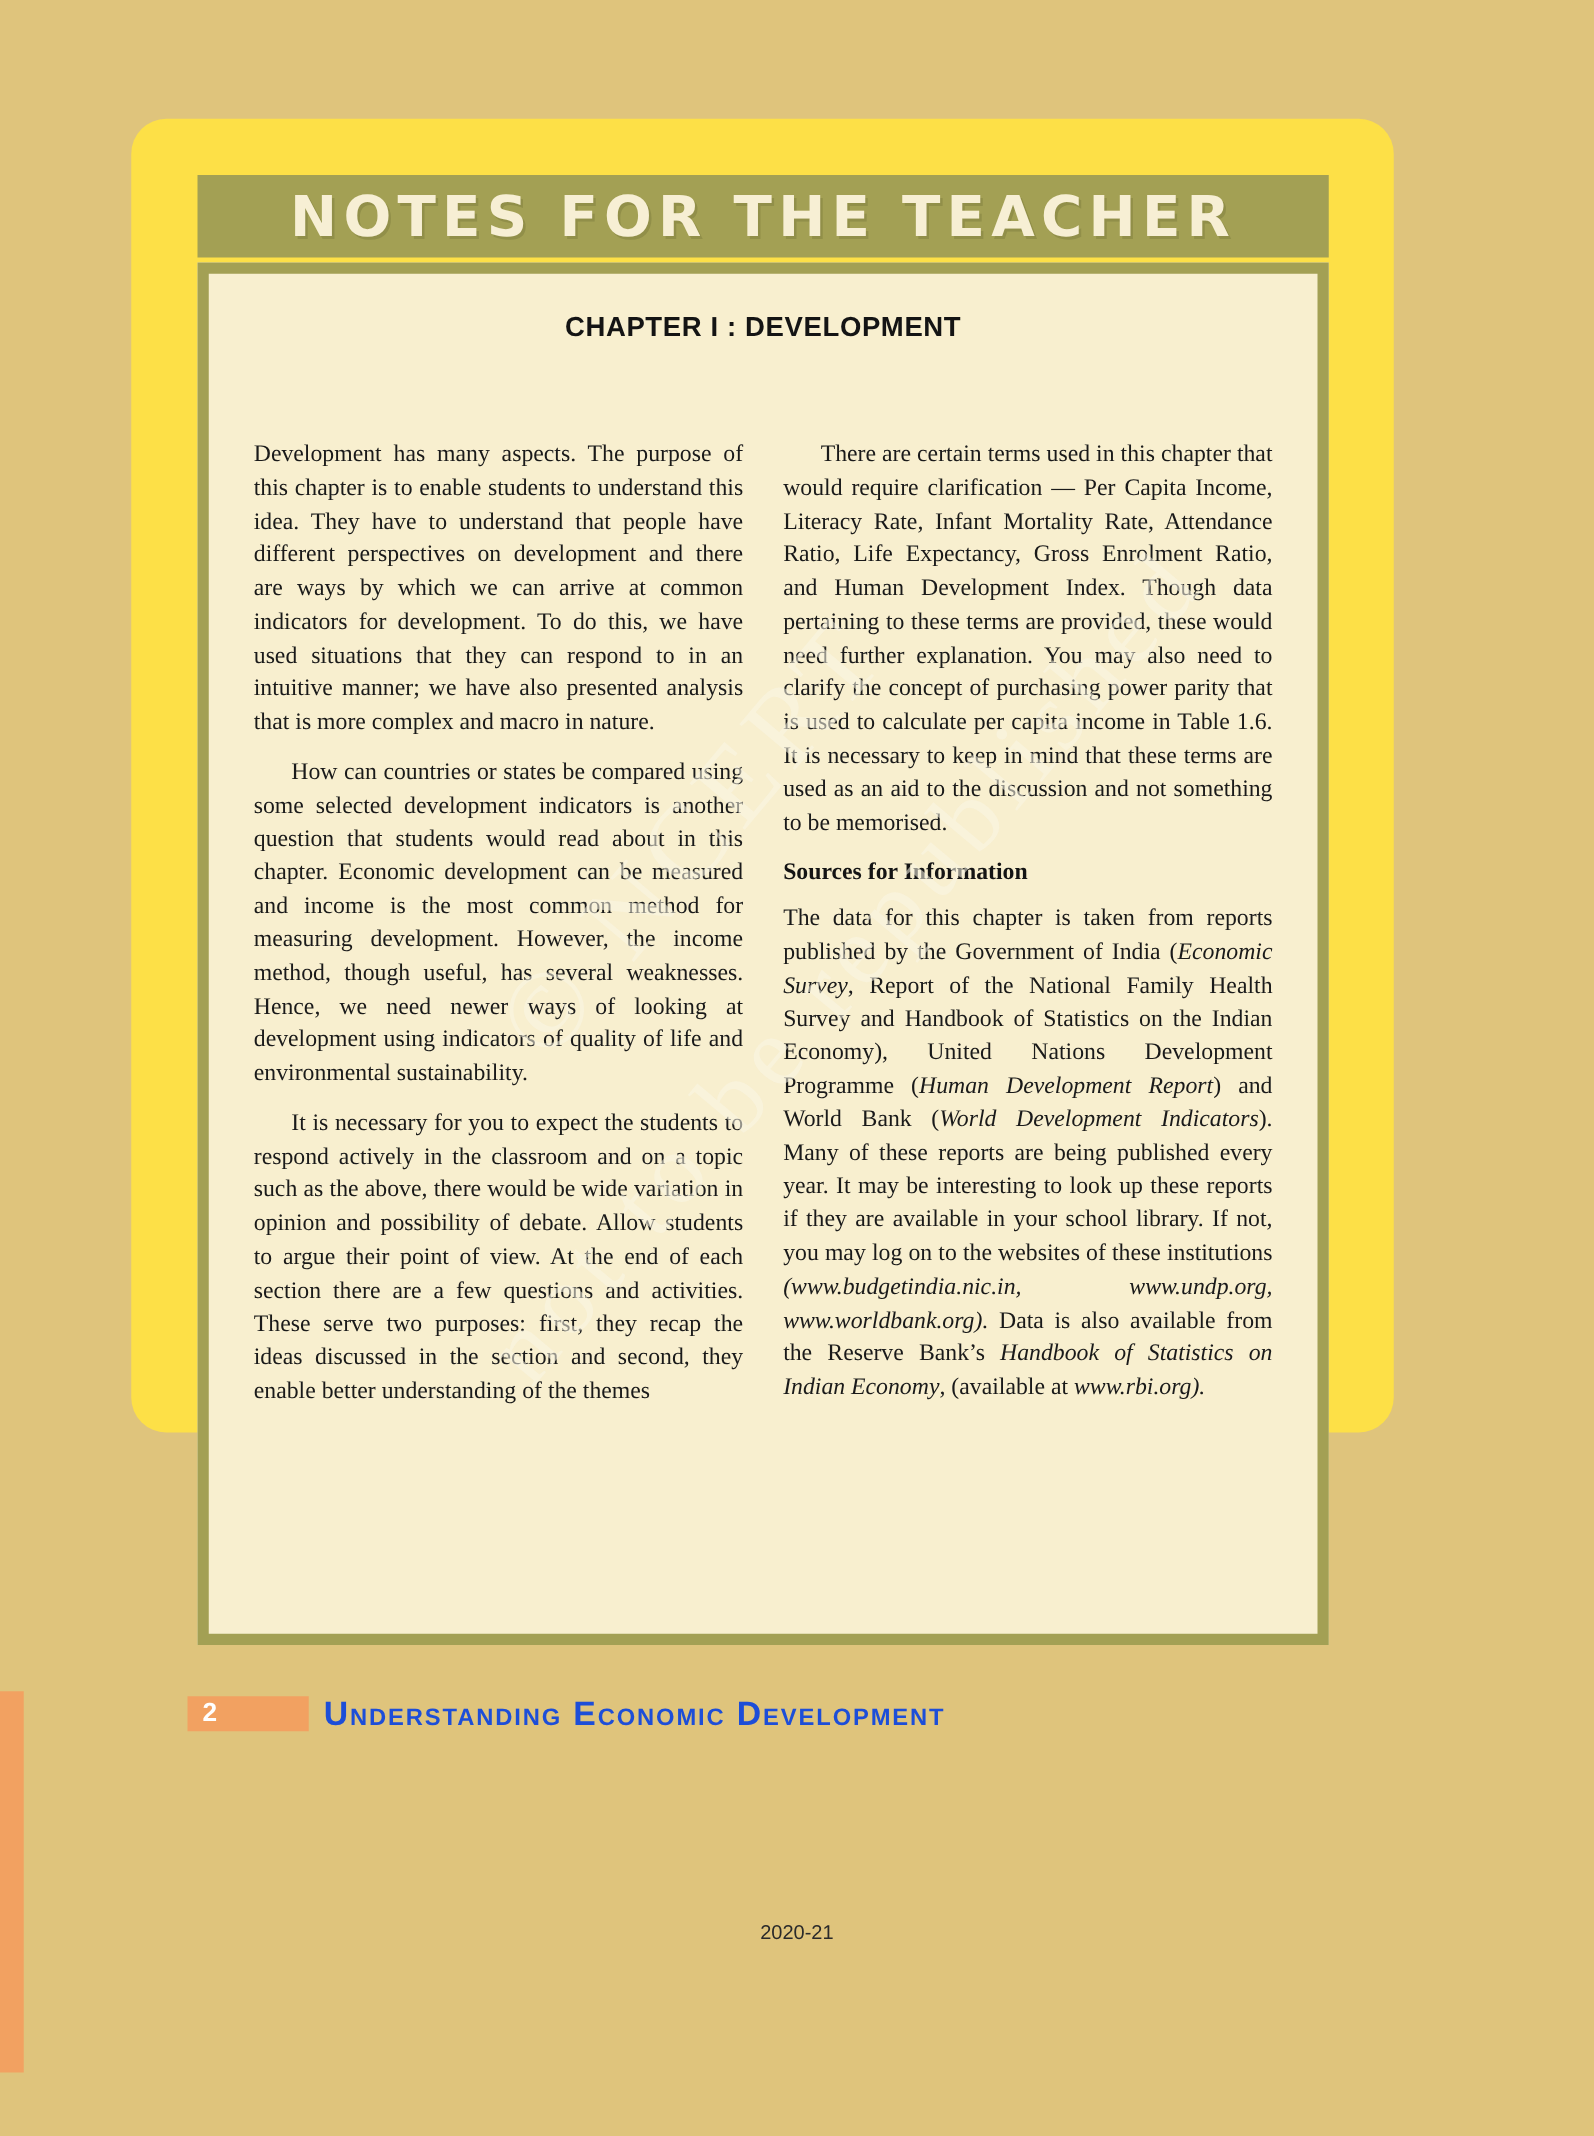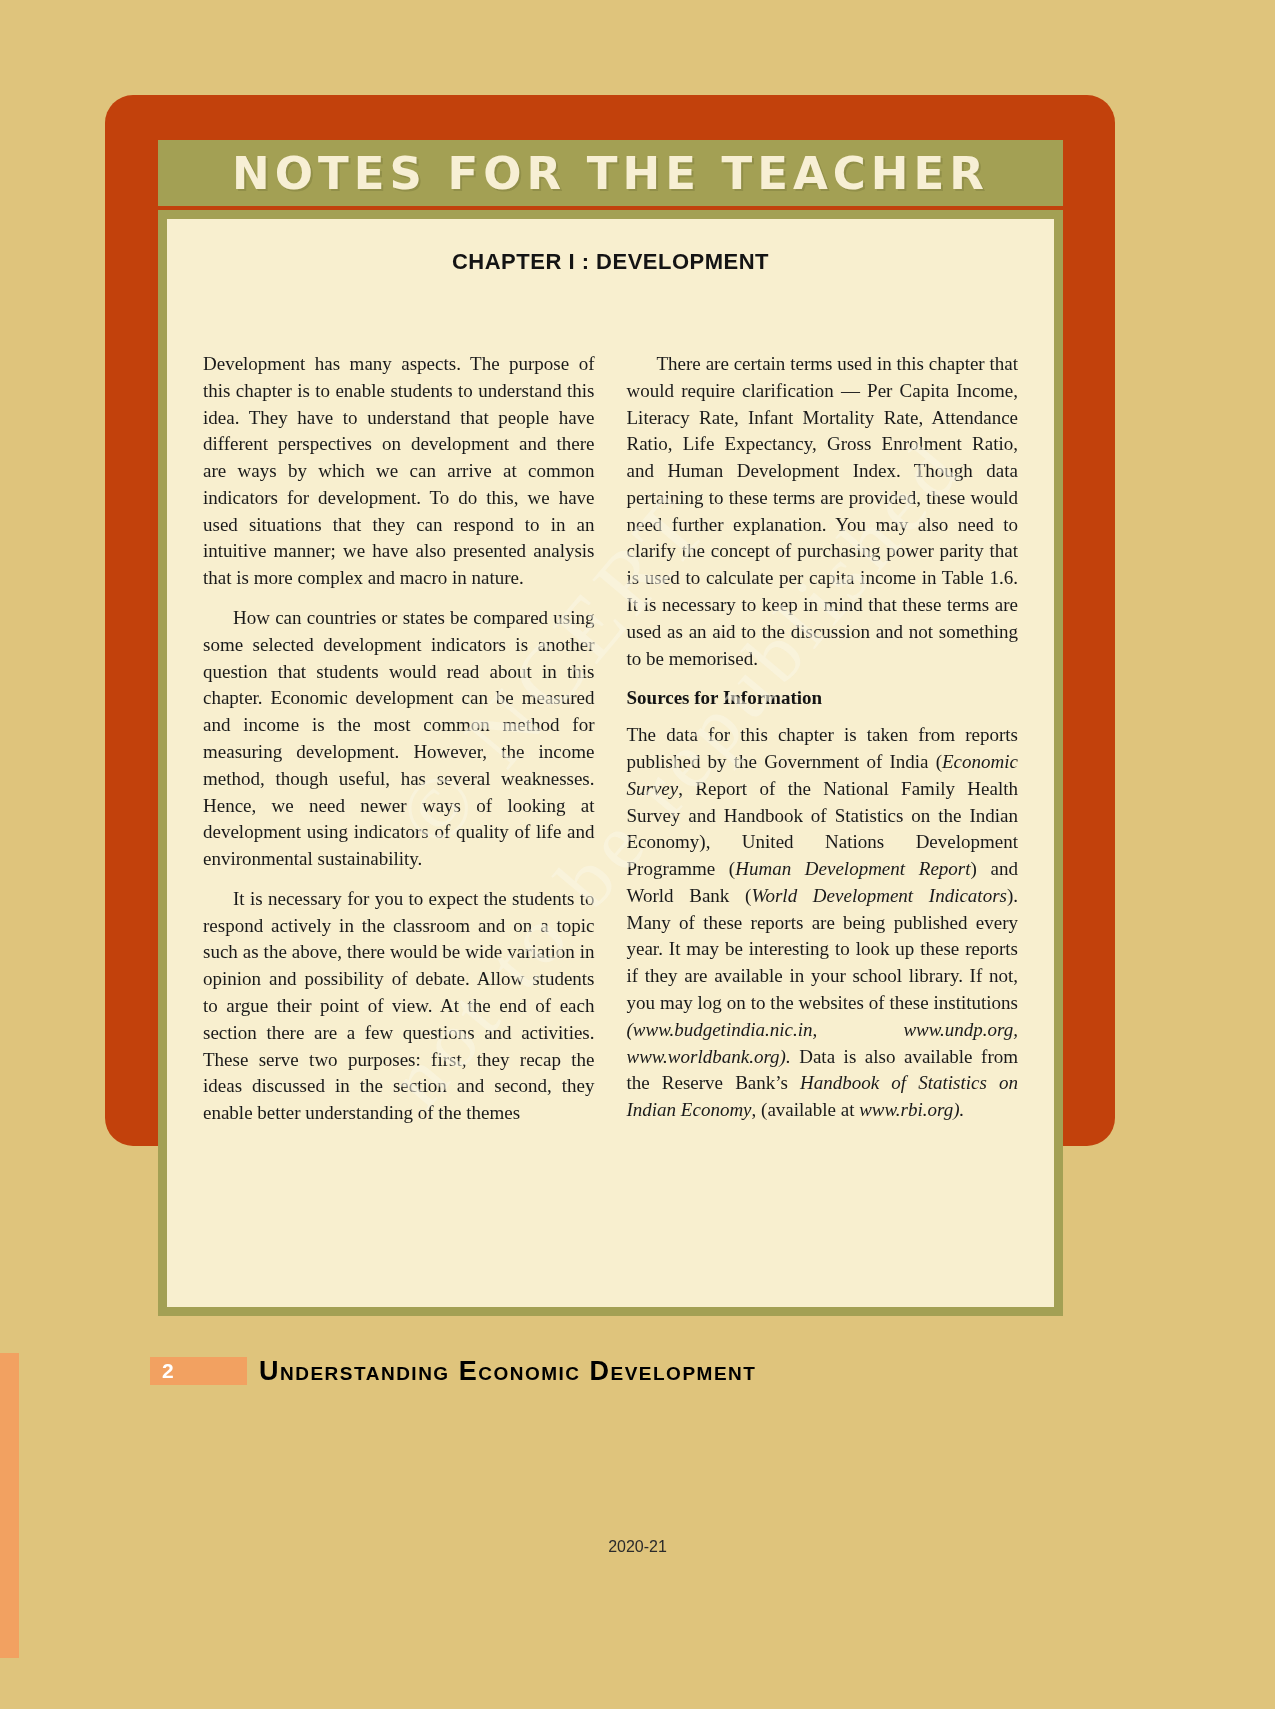--- a/index.html
+++ b/index.html
@@ -11,21 +11,21 @@
     height: 1709px;
     background: #dfc47c;
     overflow: hidden;
     font-family: "Liberation Serif", serif;
   }
 
   .outer-frame {
     position: absolute;
     left: 105px; top: 95px;
     width: 1010px; height: 1051px;
-    background: #c2410c;
+    background: #fde047;
     border-radius: 28px;
   }
 
   .title-band {
     position: absolute;
     left: 53px; top: 45px;
     width: 905px; height: 66px;
     background: #a3a054;
     display: flex; align-items: center; justify-content: center;
   }
@@ -126,21 +126,21 @@
     padding-left: 12px;
     box-sizing: border-box;
   }
   .running-title {
     margin-left: 12px;
     font-family: "Liberation Sans", sans-serif;
     font-variant: small-caps;
     font-weight: bold;
     font-size: 27px;
     letter-spacing: 1.5px;
-    color: #000000;
+    color: #1d4ed8;
     white-space: nowrap;
   }
 
   .year-footer {
     position: absolute;
     left: 0; top: 1538px;
     width: 100%;
     text-align: center;
     font-family: "Liberation Sans", sans-serif;
     font-size: 16px;

